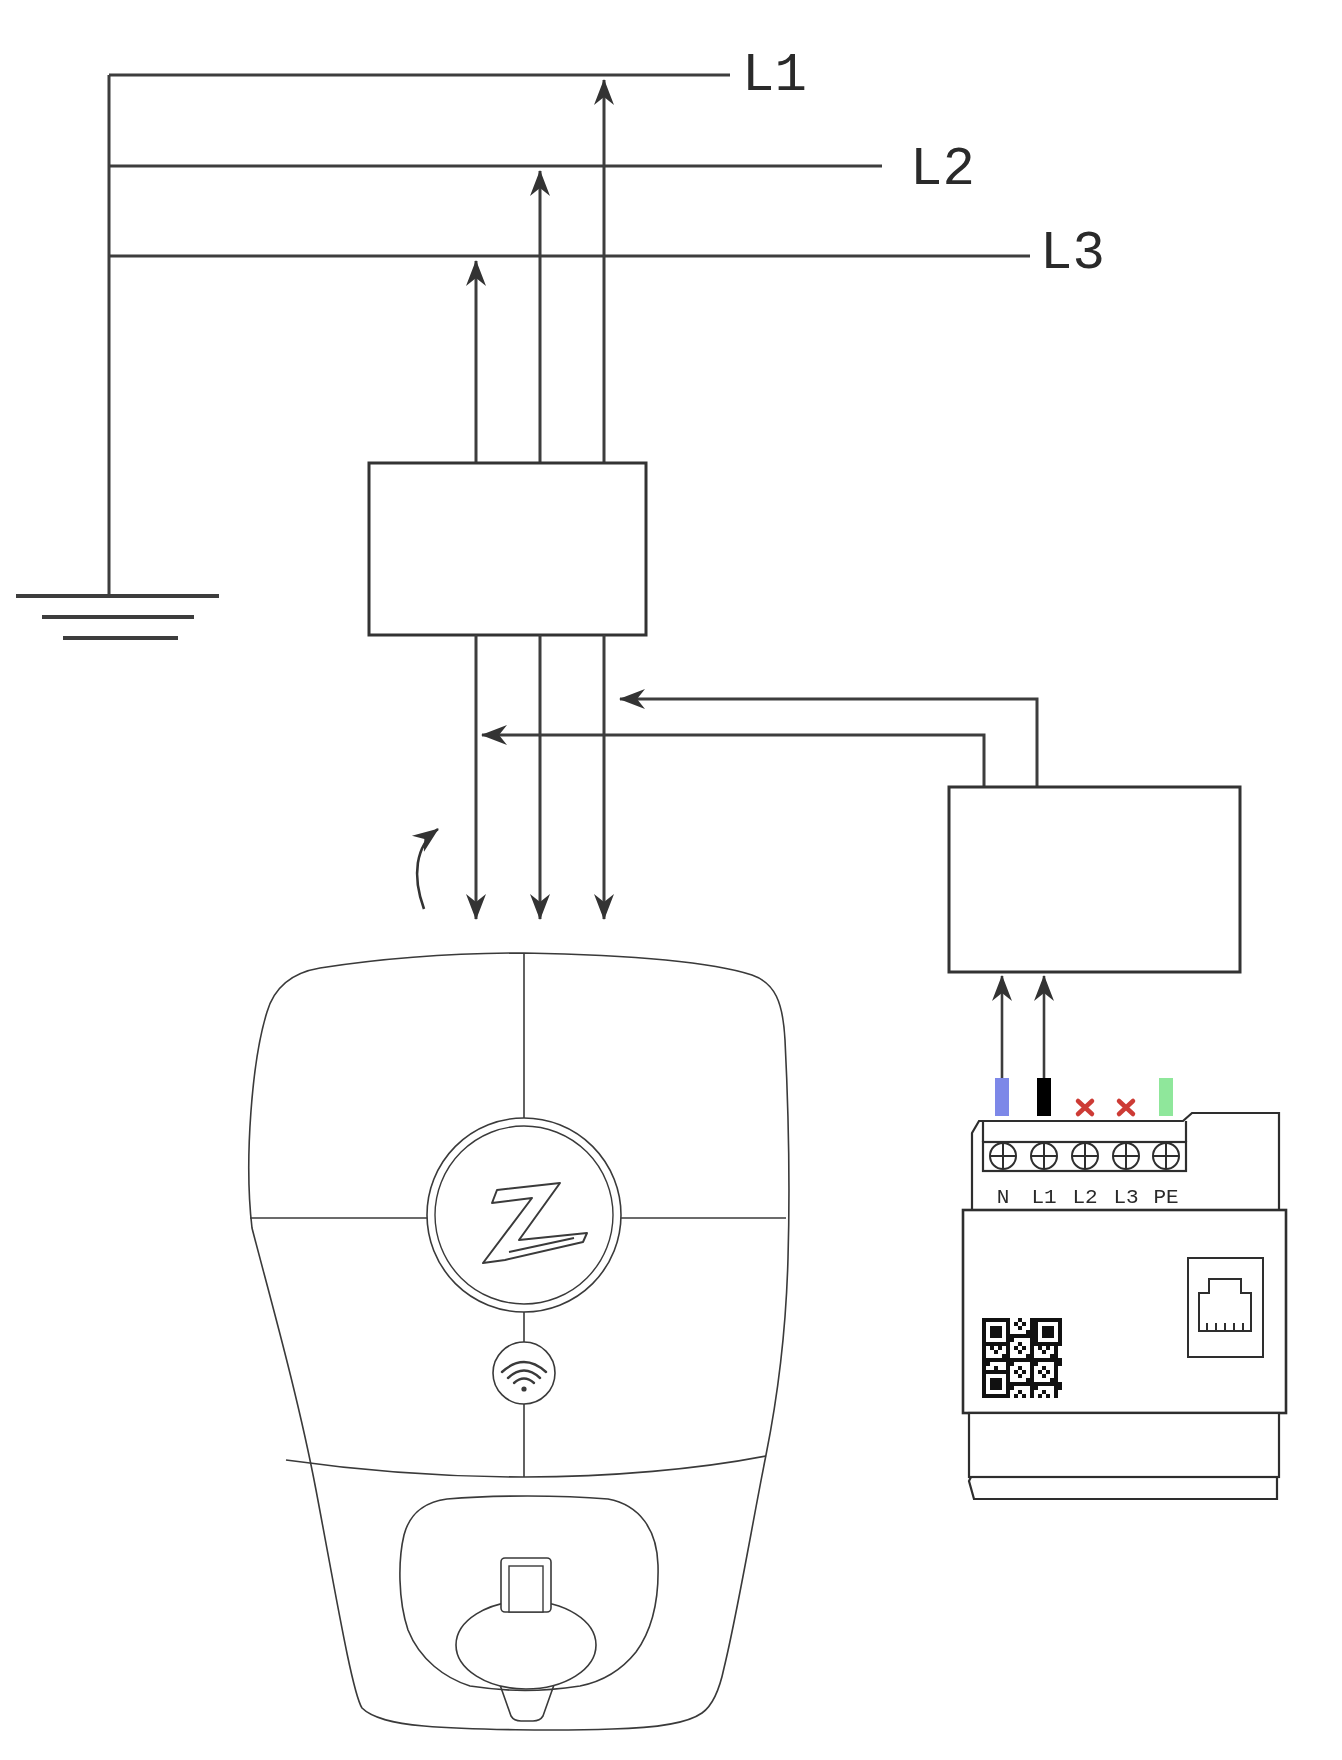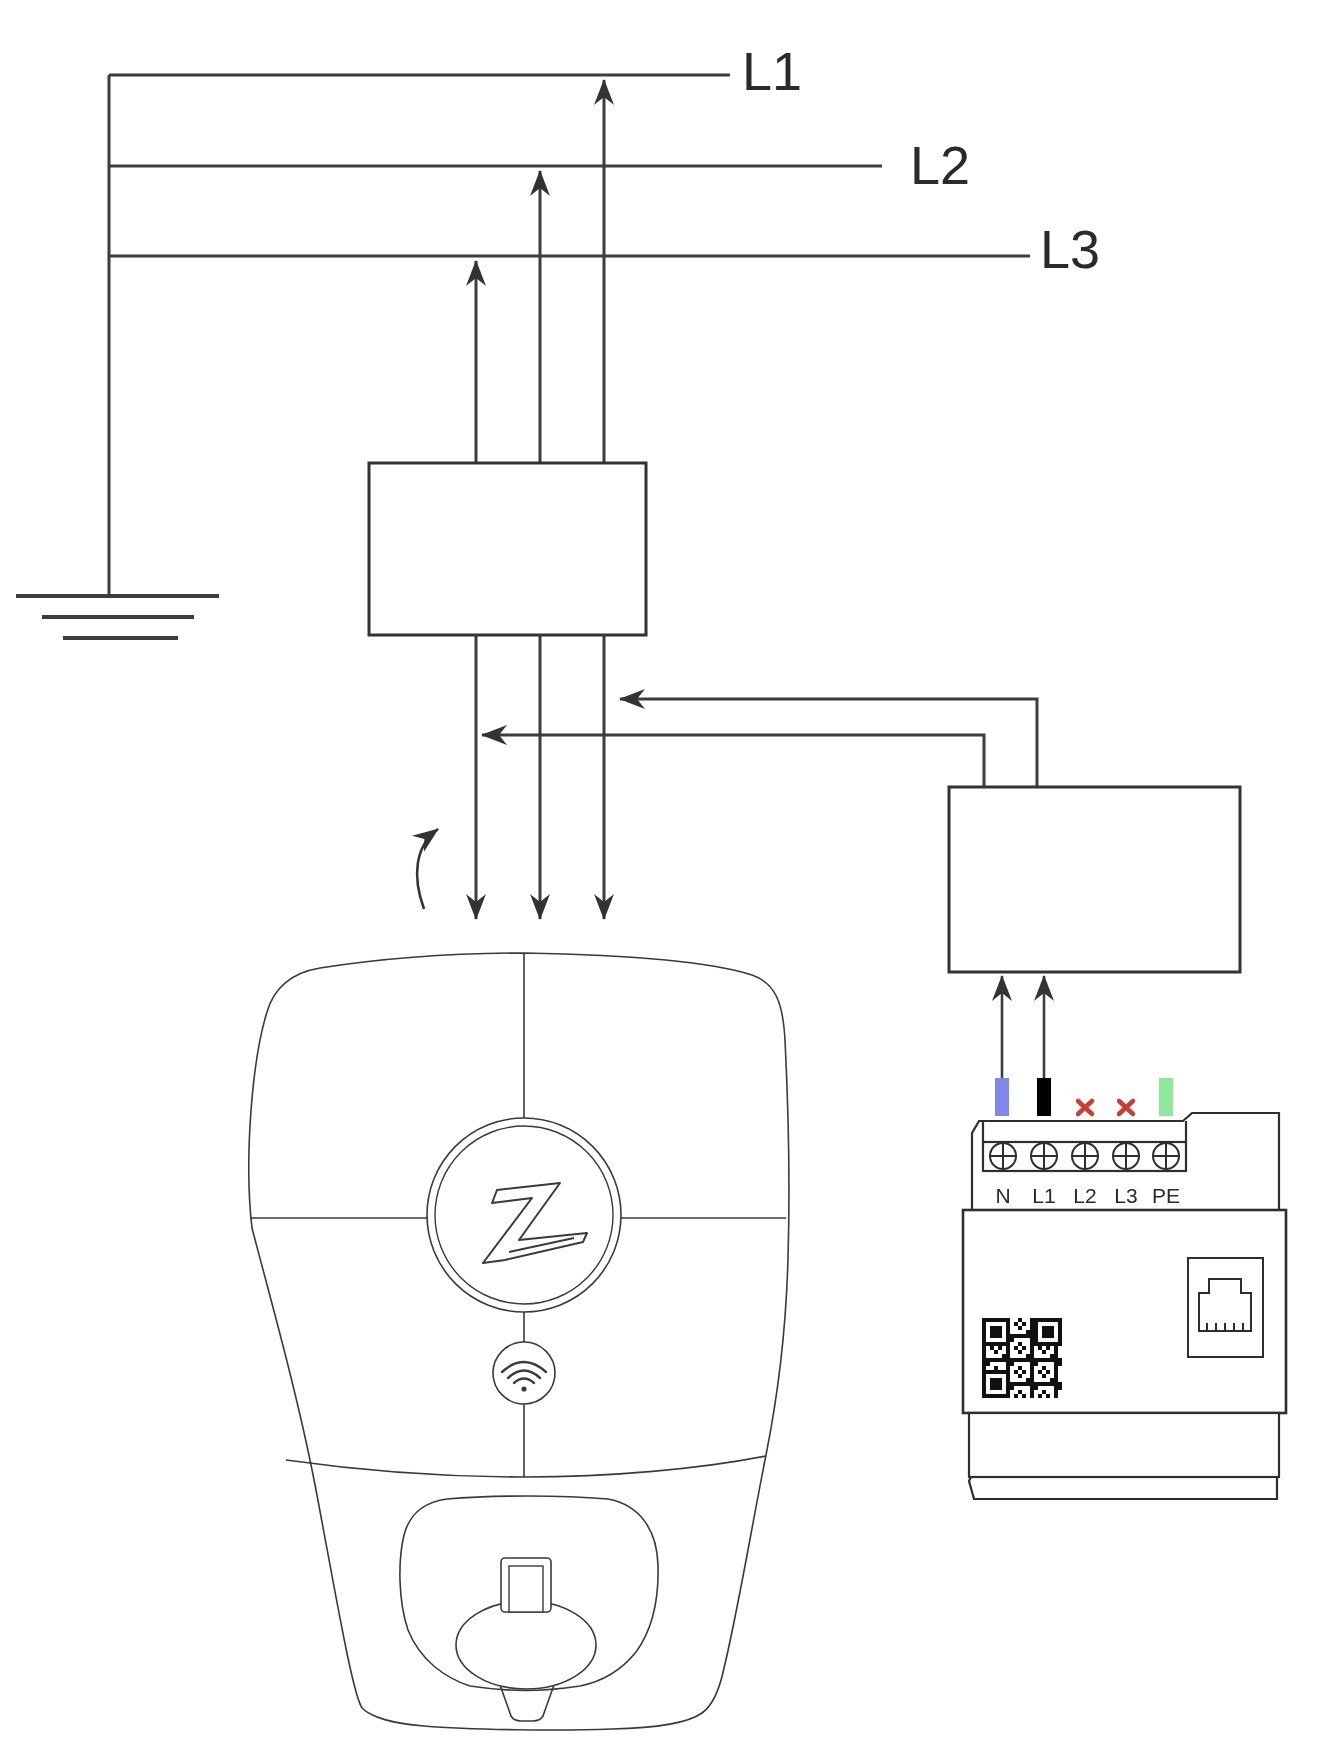--- a/index.html
+++ b/index.html
@@ -1,17 +1,17 @@
 <!DOCTYPE html>
 <html><head>
 <meta charset="utf-8">
 <style>
   html,body{margin:0;padding:0;background:#ffffff;}
   .canvas{position:relative;width:1342px;height:1760px;background:#ffffff;overflow:hidden;
-          font-family:Liberation Sans, sans-serif;}
+          font-family:Liberation Mono, monospace;}
   svg{display:block;}
   text{fill:#2a2a2a;}
   .rail-label{font-size:54px;}
   .terminal-label{font-size:21px;text-anchor:middle;}
   .thin{fill:none;stroke:#3a3a3a;stroke-width:1.6;}
   .med{fill:none;stroke:#2e2e2e;stroke-width:2.2;}
   .wire{fill:none;stroke:#3d3d3d;stroke-width:3;}
   .boxline{fill:#ffffff;stroke:#333333;stroke-width:3;}
 </style>
 </head>

